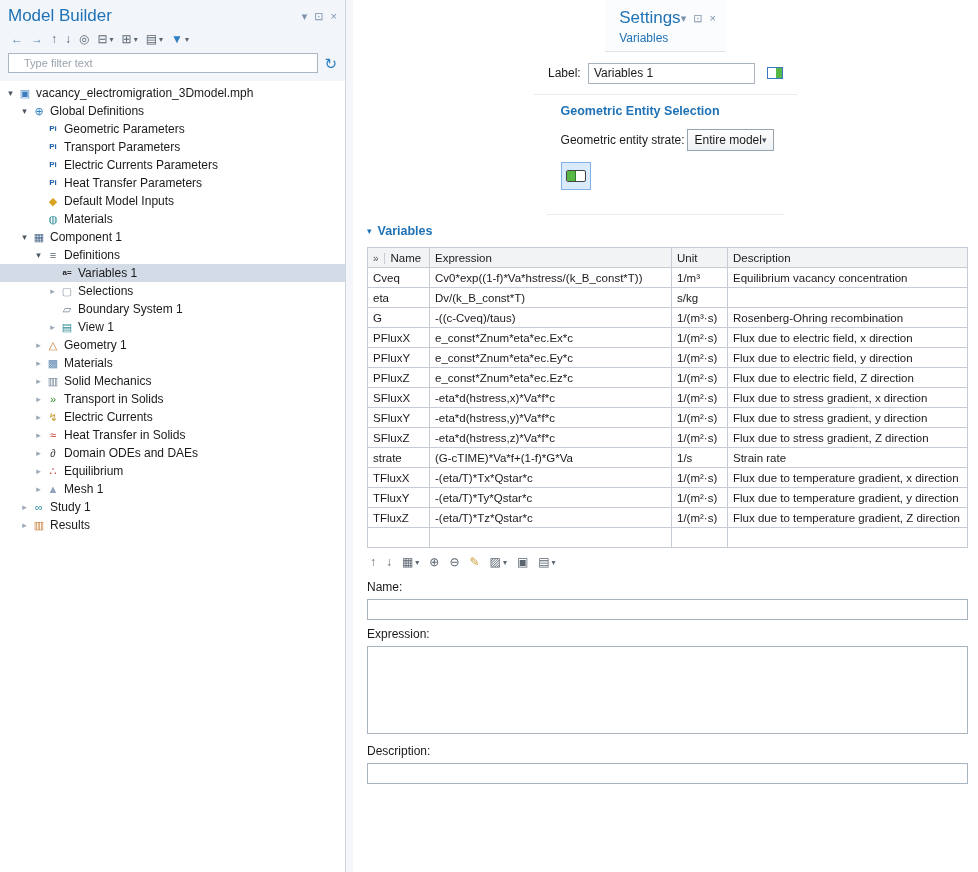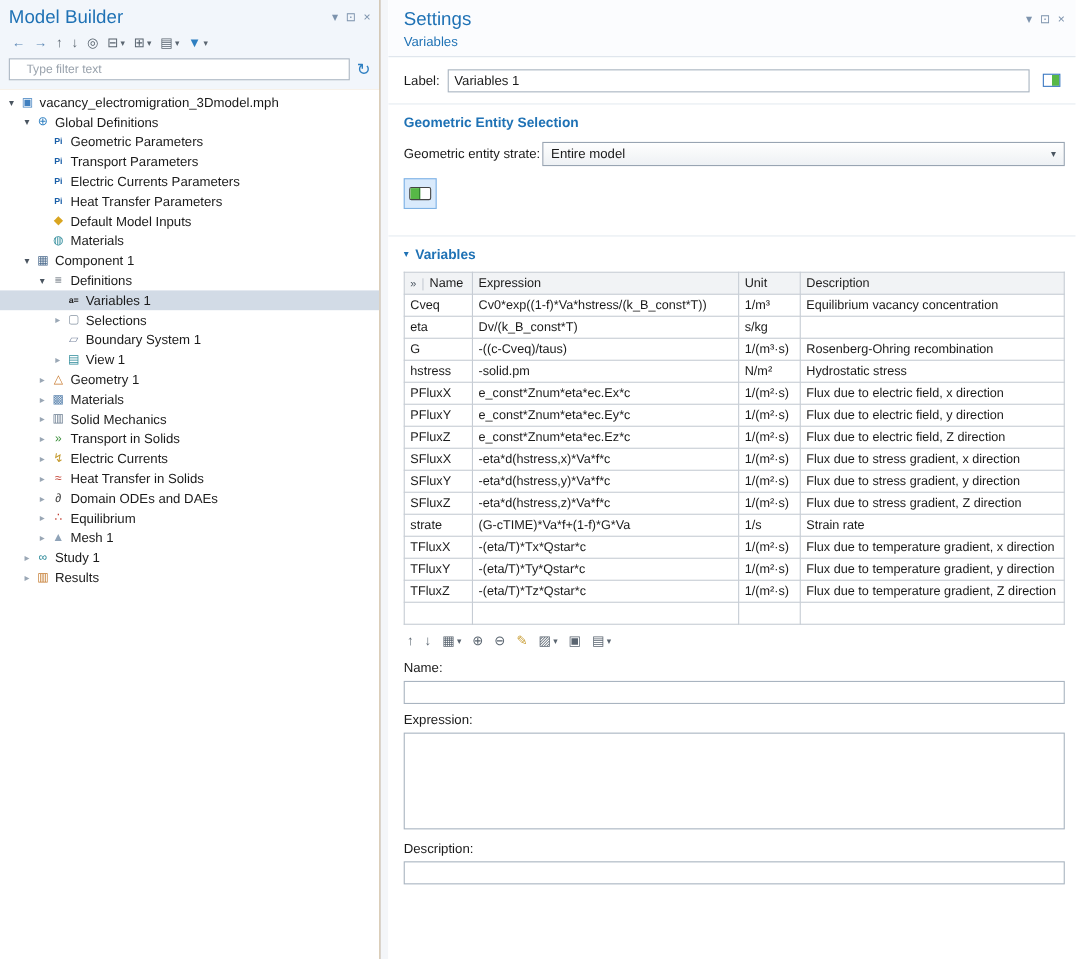--- a/index.html
+++ b/index.html
@@ -1,21 +1,21 @@
 <!DOCTYPE html>
 <html><head>
 <meta charset="utf-8">
 <style>
   * { box-sizing: border-box; margin: 0; padding: 0; }
   html,body { width: 978px; height: 872px; overflow: hidden; }
   body { font-family: "Liberation Sans", sans-serif; font-size: 12px; color: #1a1a1a; background: #fff; }
   .app { display: flex; width: 978px; height: 872px; }
 
   
-  .left { width: 346px; flex: none; display: flex; flex-direction: column; background: #a16207; border-right: 1px solid #ccd5de; }
+  .left { width: 346px; flex: none; display: flex; flex-direction: column; background: #fef9c3; border-right: 1px solid #ccd5de; }
   .lp-top { background: #f2f6fb; padding: 6px 8px 6px 8px; }
   .panel-head { display: flex; align-items: center; }
   .panel-title { font-size: 17px; color: #1f72b5; flex: 1; white-space: nowrap; }
   .win-icons { display: flex; align-items: center; gap: 7px; }
   .win-icons .wi { color: #7d93ad; font-size: 11px; line-height: 1; cursor: default; }
   .mb-toolbar { display: flex; align-items: center; gap: 2px; padding: 6px 0 2px 0; flex-wrap: nowrap; }
   .tb-btn { display: inline-flex; align-items: center; padding: 1px 3px; border-radius: 2px; cursor: default; }
   .tb-btn .g { font-size: 12px; line-height: 1; }
   .tb-btn .caret { font-size: 8px; color: #5a6570; margin-left: 2px; }
   .filter-row { display: flex; align-items: center; padding: 5px 0 2px 0; }
@@ -28,21 +28,21 @@
   .arrow { width: 13px; flex: none; text-align: center; font-size: 9px; color: #9aa7b5; }
   .arrow.open { color: #4a5560; }
   .ticon { width: 16px; flex: none; text-align: center; font-size: 11px; margin-right: 3px; line-height: 1; }
   .ticon.small { font-size: 8px; font-weight: bold; }
   .tlabel { font-size: 12px; }
 
   
   .splitter { width: 7px; flex: none; background: #f4f6f9; cursor: col-resize; }
 
   
-  .right { flex: 1; display: flex; flex-direction: column; background: #fff; overflow: hidden; }
+  .right { flex: 1; display: flex; flex-direction: column; background: #fff; overflow: hidden; align-items: center; }
   .set-head { padding: 8px 10px 6px 14px; background: #fbfcfe; border-bottom: 1px solid #dde4ec; }
   .set-head-row { display: flex; align-items: center; }
   .ctx-link { display: inline-block; margin-top: 3px; color: #1f72b5; font-size: 12px; text-decoration: none; }
   .label-row { display: flex; align-items: center; padding: 10px 10px 10px 14px; border-bottom: 1px solid #e5ebf1; }
   .fld-label { width: 40px; flex: none; }
   .text-input { height: 21px; border: 1px solid #a9b4c0; background: #fff; padding: 0 5px; font: 12px "Liberation Sans", sans-serif; color: #1a1a1a; }
   .label-input { flex: 1; margin-right: 8px; }
   .mini-btn { width: 24px; height: 22px; flex: none; display: flex; align-items: center; justify-content: center; cursor: default; }
   .doc-icon { width: 16px; height: 12px; border: 1px solid #3b78c2; background: linear-gradient(to right, #ffffff 55%, #57b847 55%); }
 
@@ -329,26 +329,20 @@
               <td>s/kg</td>
               <td></td>
             </tr>
             <tr>
               <td>G</td>
               <td>-((c-Cveq)/taus)</td>
               <td>1/(m³·s)</td>
               <td>Rosenberg-Ohring recombination</td>
             </tr>
             <tr>
-              <td>hstress</td>
-              <td>-solid.pm</td>
-              <td>N/m²</td>
-              <td>Hydrostatic stress</td>
-            </tr>
-            <tr>
               <td>PFluxX</td>
               <td>e_const*Znum*eta*ec.Ex*c</td>
               <td>1/(m²·s)</td>
               <td>Flux due to electric field, x direction</td>
             </tr>
             <tr>
               <td>PFluxY</td>
               <td>e_const*Znum*eta*ec.Ey*c</td>
               <td>1/(m²·s)</td>
               <td>Flux due to electric field, y direction</td>

